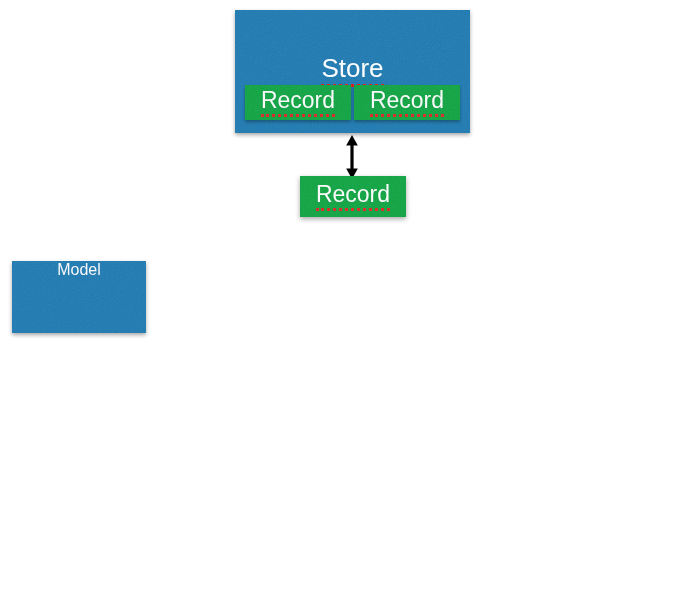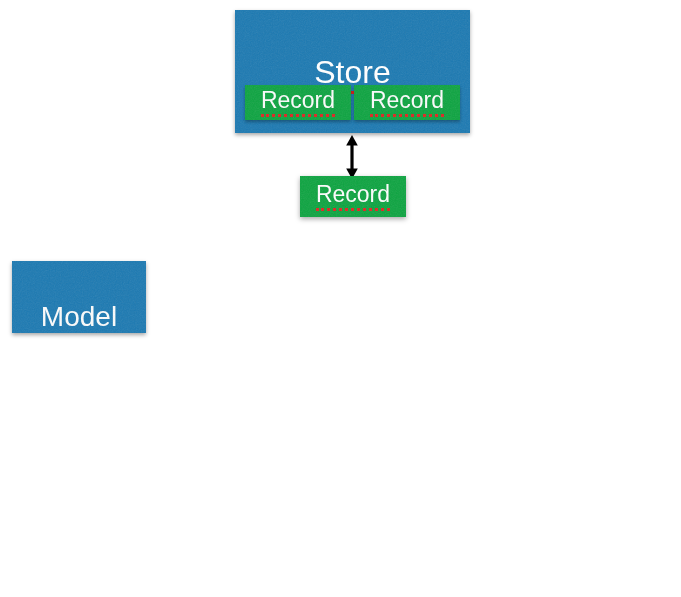--- a/index.html
+++ b/index.html
@@ -30,21 +30,21 @@
   .store-box {
     left: 235px; top: 10px;
     width: 235px; height: 123px;
     background: #1b79b2;
     box-shadow: 0 2px 4px rgba(0,0,0,0.35);
   }
   .store-label-wrap {
     position: absolute;
     left: 0; right: 0; top: 44px;
     text-align: center;
-    font-size: 32px;
+    font-size: 26px;
     line-height: 1.15;
     color: #fdfdfd;
   }
   .records-row {
     position: absolute;
     left: 10px; right: 10px; bottom: 13px;
     display: flex;
     justify-content: space-between;
   }
   .record-box {
@@ -67,23 +67,23 @@
     align-items: center;
     justify-content: center;
     font-size: 23px;
   }
   .model-box {
     left: 12px; top: 261px;
     width: 134px; height: 72px;
     background: #1b79b2;
     box-shadow: 0 2px 4px rgba(0,0,0,0.35);
     display: flex;
-    align-items: flex-end;
+    align-items: flex-start;
     justify-content: center;
-    font-size: 28px;
+    font-size: 16px;
     color: #fdfdfd;
   }
   .spellline {
     display: inline-block;
     border-bottom: 3px dotted #de2420;
     padding-bottom: 1px;
     line-height: 1.1;
   }
   .arrow-svg {
     position: absolute;

